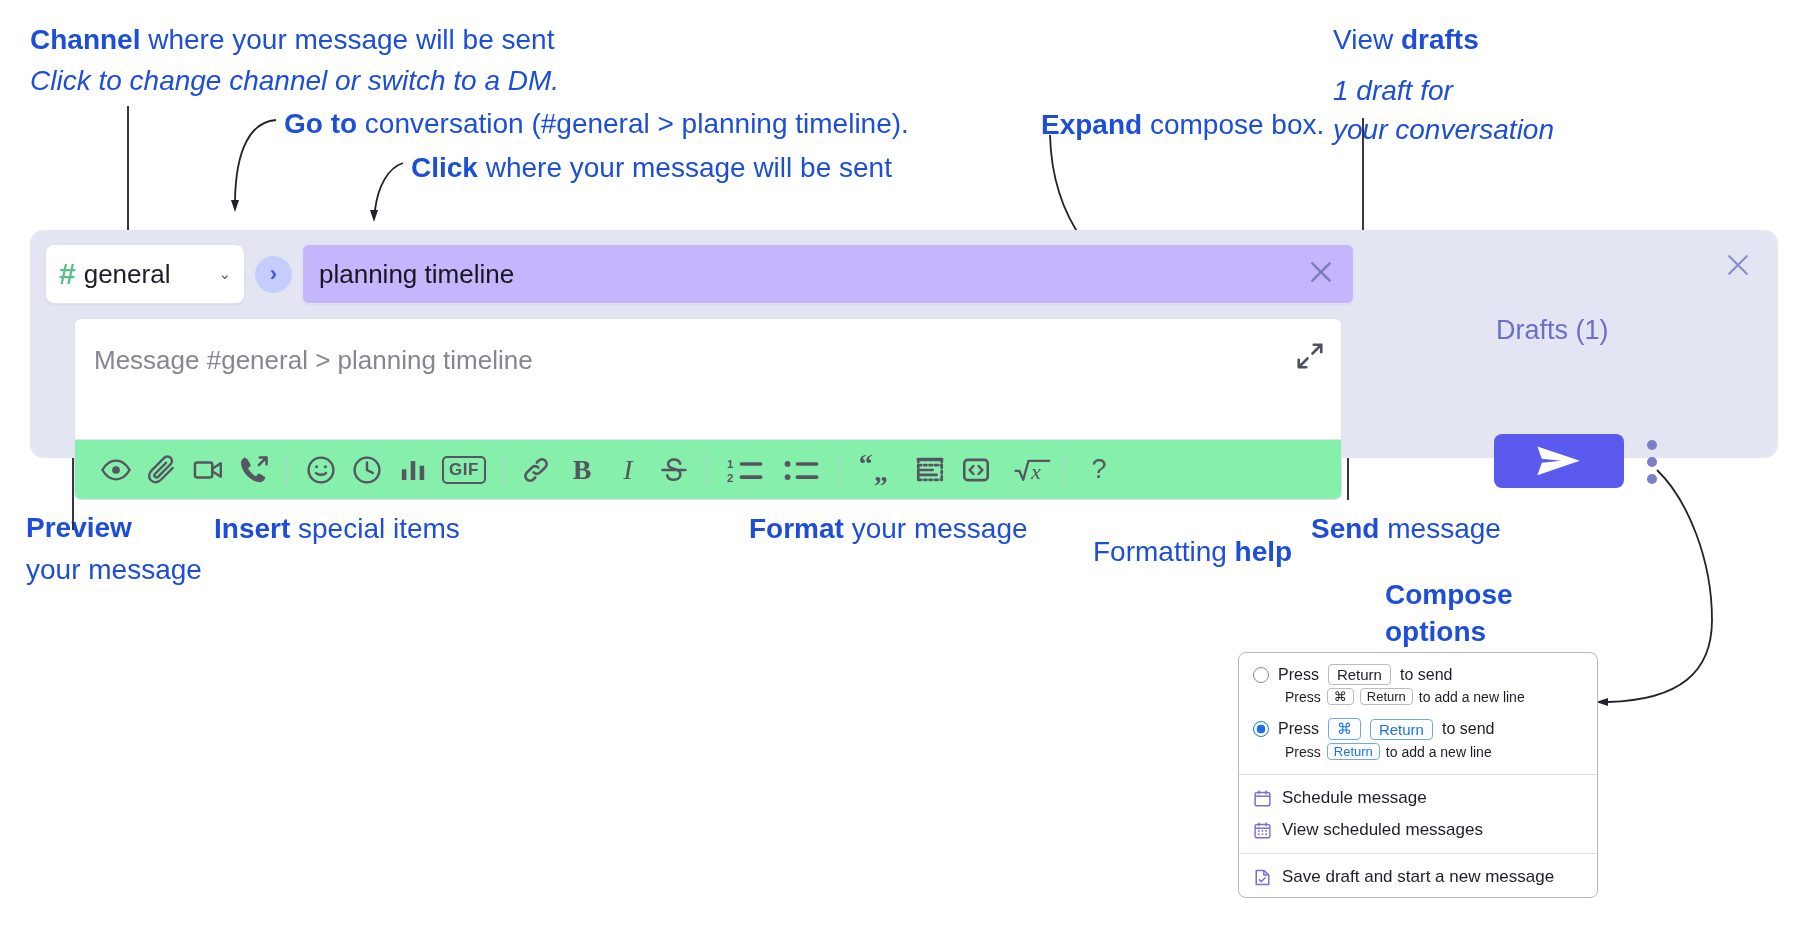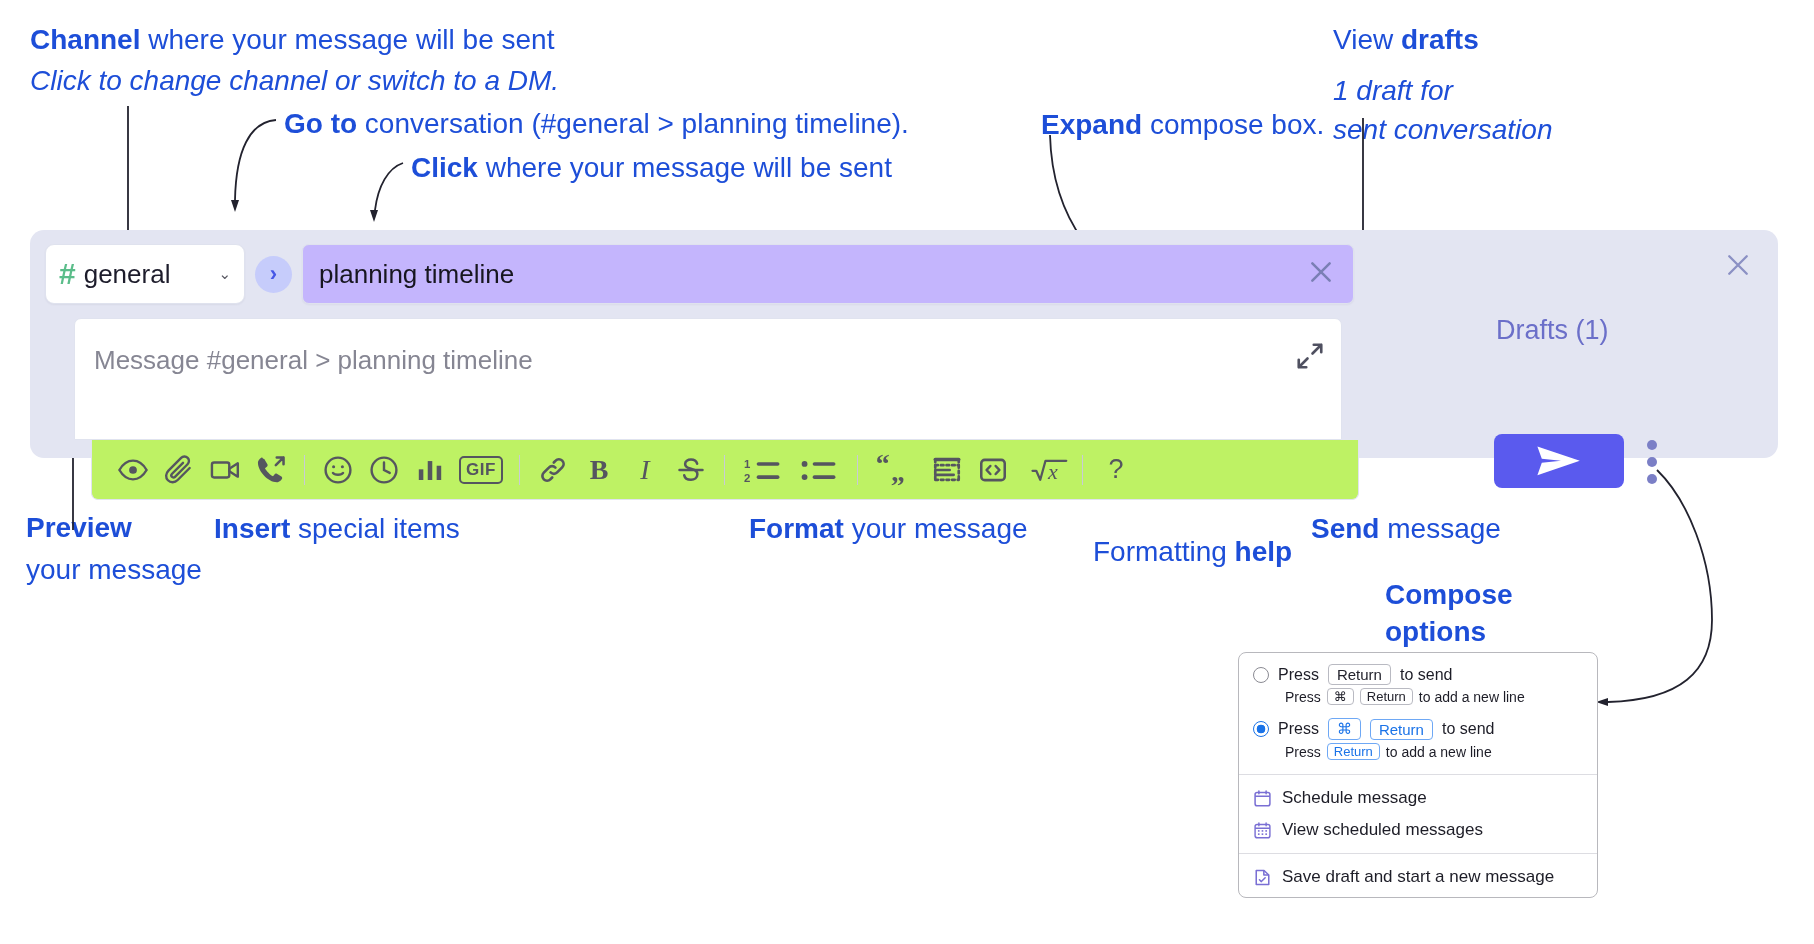--- a/index.html
+++ b/index.html
@@ -44,22 +44,22 @@
   .topic-clear{ color:#7a7fb4; }
 
   #msgbox{
     position:absolute; left:44px; top:88px; width:1268px; height:122px;
     background:#ffffff; border:1px solid #e0e3ef; border-radius:7px 7px 0 0;
   }
   .placeholder{ position:absolute; left:19px; top:26px; font-size:26px; color:#868693; }
   .expand-ic{ position:absolute; right:16px; top:22px; color:#4f5060; }
 
   #toolbar{
-    position:absolute; left:61px; top:210px; width:1268px; height:60px;
-    background:#bef264; border:1px solid #e0e3ef; border-top:none; border-radius:0 0 7px 7px;
+    position:absolute; left:44px; top:210px; width:1268px; height:60px;
+    background:#86efac; border:1px solid #e0e3ef; border-top:none; border-radius:0 0 7px 7px;
     display:flex; align-items:center; padding:0 18px; gap:0;
   }
   .tb{ width:46px; height:46px; display:flex; align-items:center; justify-content:center; color:#55565f; }
   .tb.wide{ width:56px; }
   .sep{ width:1px; height:30px; background:#c9cbd6; margin:0 10px; }
 
   .drafts{
     position:absolute; left:1496px; top:315px; font-size:27px; color:#6b6fc9;
   }
   .close-x{ position:absolute; right:25px; top:20px; color:#8b90c4; }
@@ -104,21 +104,21 @@
   <b>Click</b><span> where your message will be sent</span>
 </div>
 
 <div class="anno" style="left:1041px; top:107px; font-size:28px;">
   <b>Expand</b><span> compose box.</span>
 </div>
 
 <div class="anno" style="left:1333px; top:22px; font-size:28px;">
   <div><span>View </span><b>drafts</b></div>
   <div style="margin-top:15px;"><i>1 draft for</i></div>
-  <div style="margin-top:3px;"><i>sent conversation</i></div>
+  <div style="margin-top:3px;"><i>your conversation</i></div>
 </div>
 
 <div class="anno" style="left:26px; top:510px; font-size:28px;">
   <div><b>Preview</b></div>
   <div style="margin-top:6px;"><span>your message</span></div>
 </div>
 
 <div class="anno" style="left:214px; top:511px; font-size:28px;">
   <b>Insert</b><span> special items</span>
 </div>

